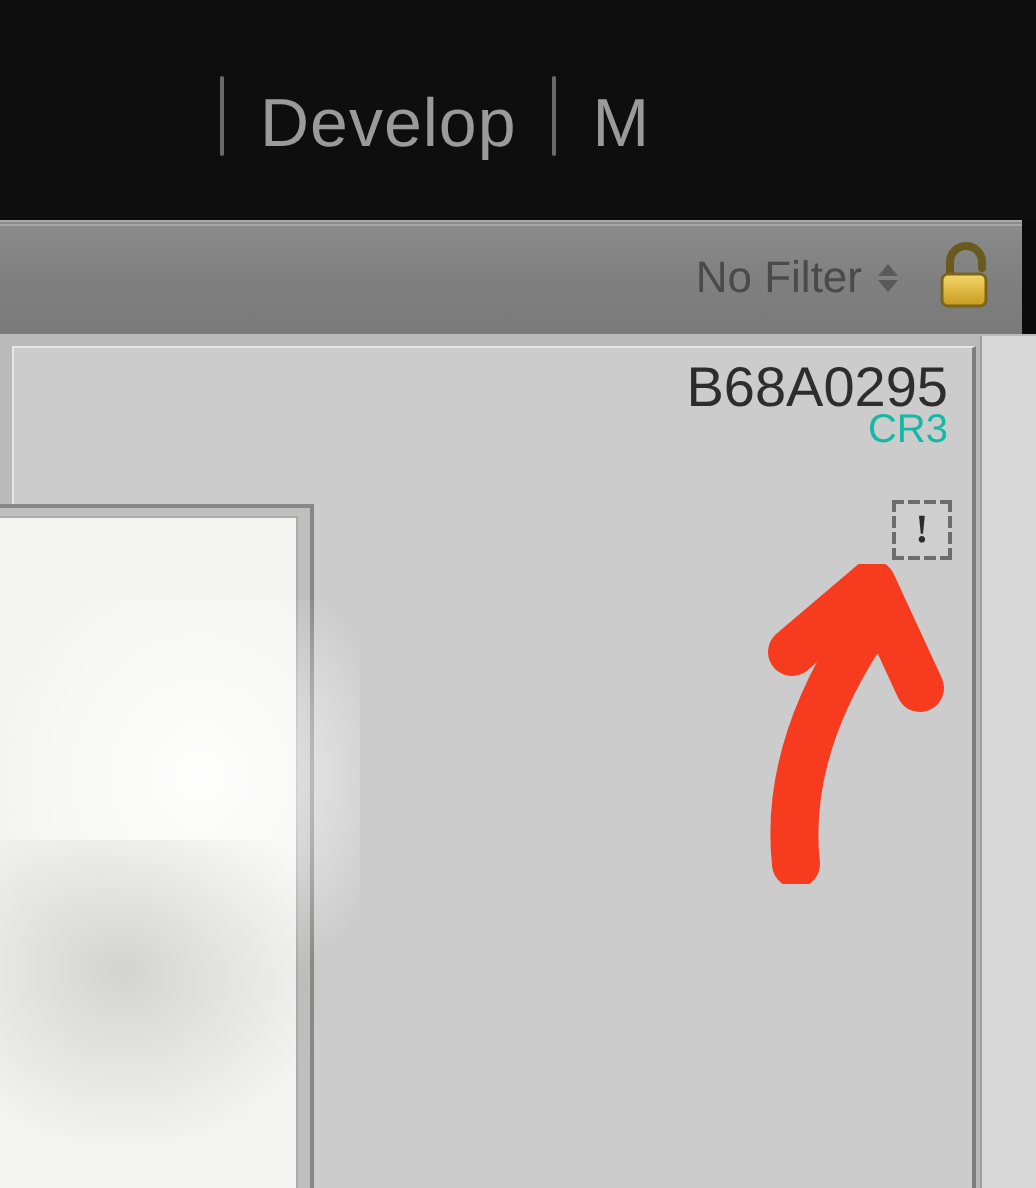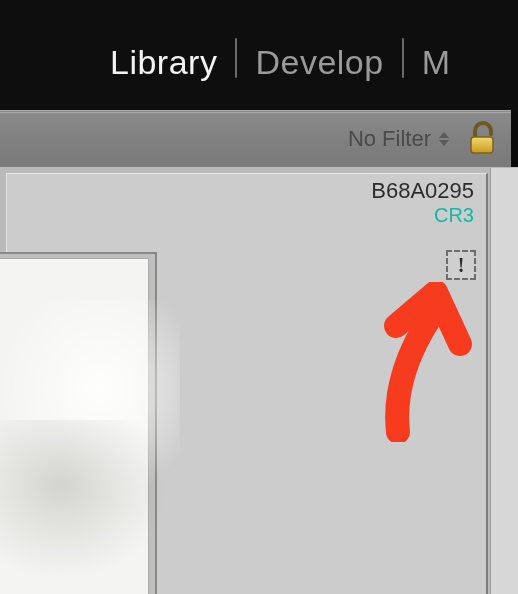--- a/index.html
+++ b/index.html
@@ -136,21 +136,21 @@
   }
   .photo-fake .blob2 {
     position: absolute; left: -10px; top: 160px; width: 180px; height: 160px;
     background: radial-gradient(ellipse at 40% 40%, rgba(150,150,140,0.35) 0%, rgba(150,150,140,0) 70%);
   }
 
   
   .filename {
     position: absolute;
     right: 44px; top: 178px;
-    font-size: 22px;
+    font-size: 28px;
     color: #2d2d2d;
     text-align: right;
   }
   .fileformat {
     position: absolute;
     right: 44px; top: 204px;
     font-size: 20px;
     color: #14b8a6;
     text-align: right;
   }
@@ -188,21 +188,20 @@
     left: 372px; top: 282px;
     width: 120px; height: 160px;
     pointer-events: none;
   }
 </style>
 </head>
 <body>
 
 <div class="module-bar">
   <div class="module-tabs">
-    <span class="tab active">Library</span>
     <span class="divider"></span>
     <span class="tab">Develop</span>
     <span class="divider"></span>
     <span class="tab partial">M</span>
   </div>
 </div>
 
 <div class="filter-bar">
   <div class="inner-top-stroke"></div>
   <div class="filter-dropdown">

